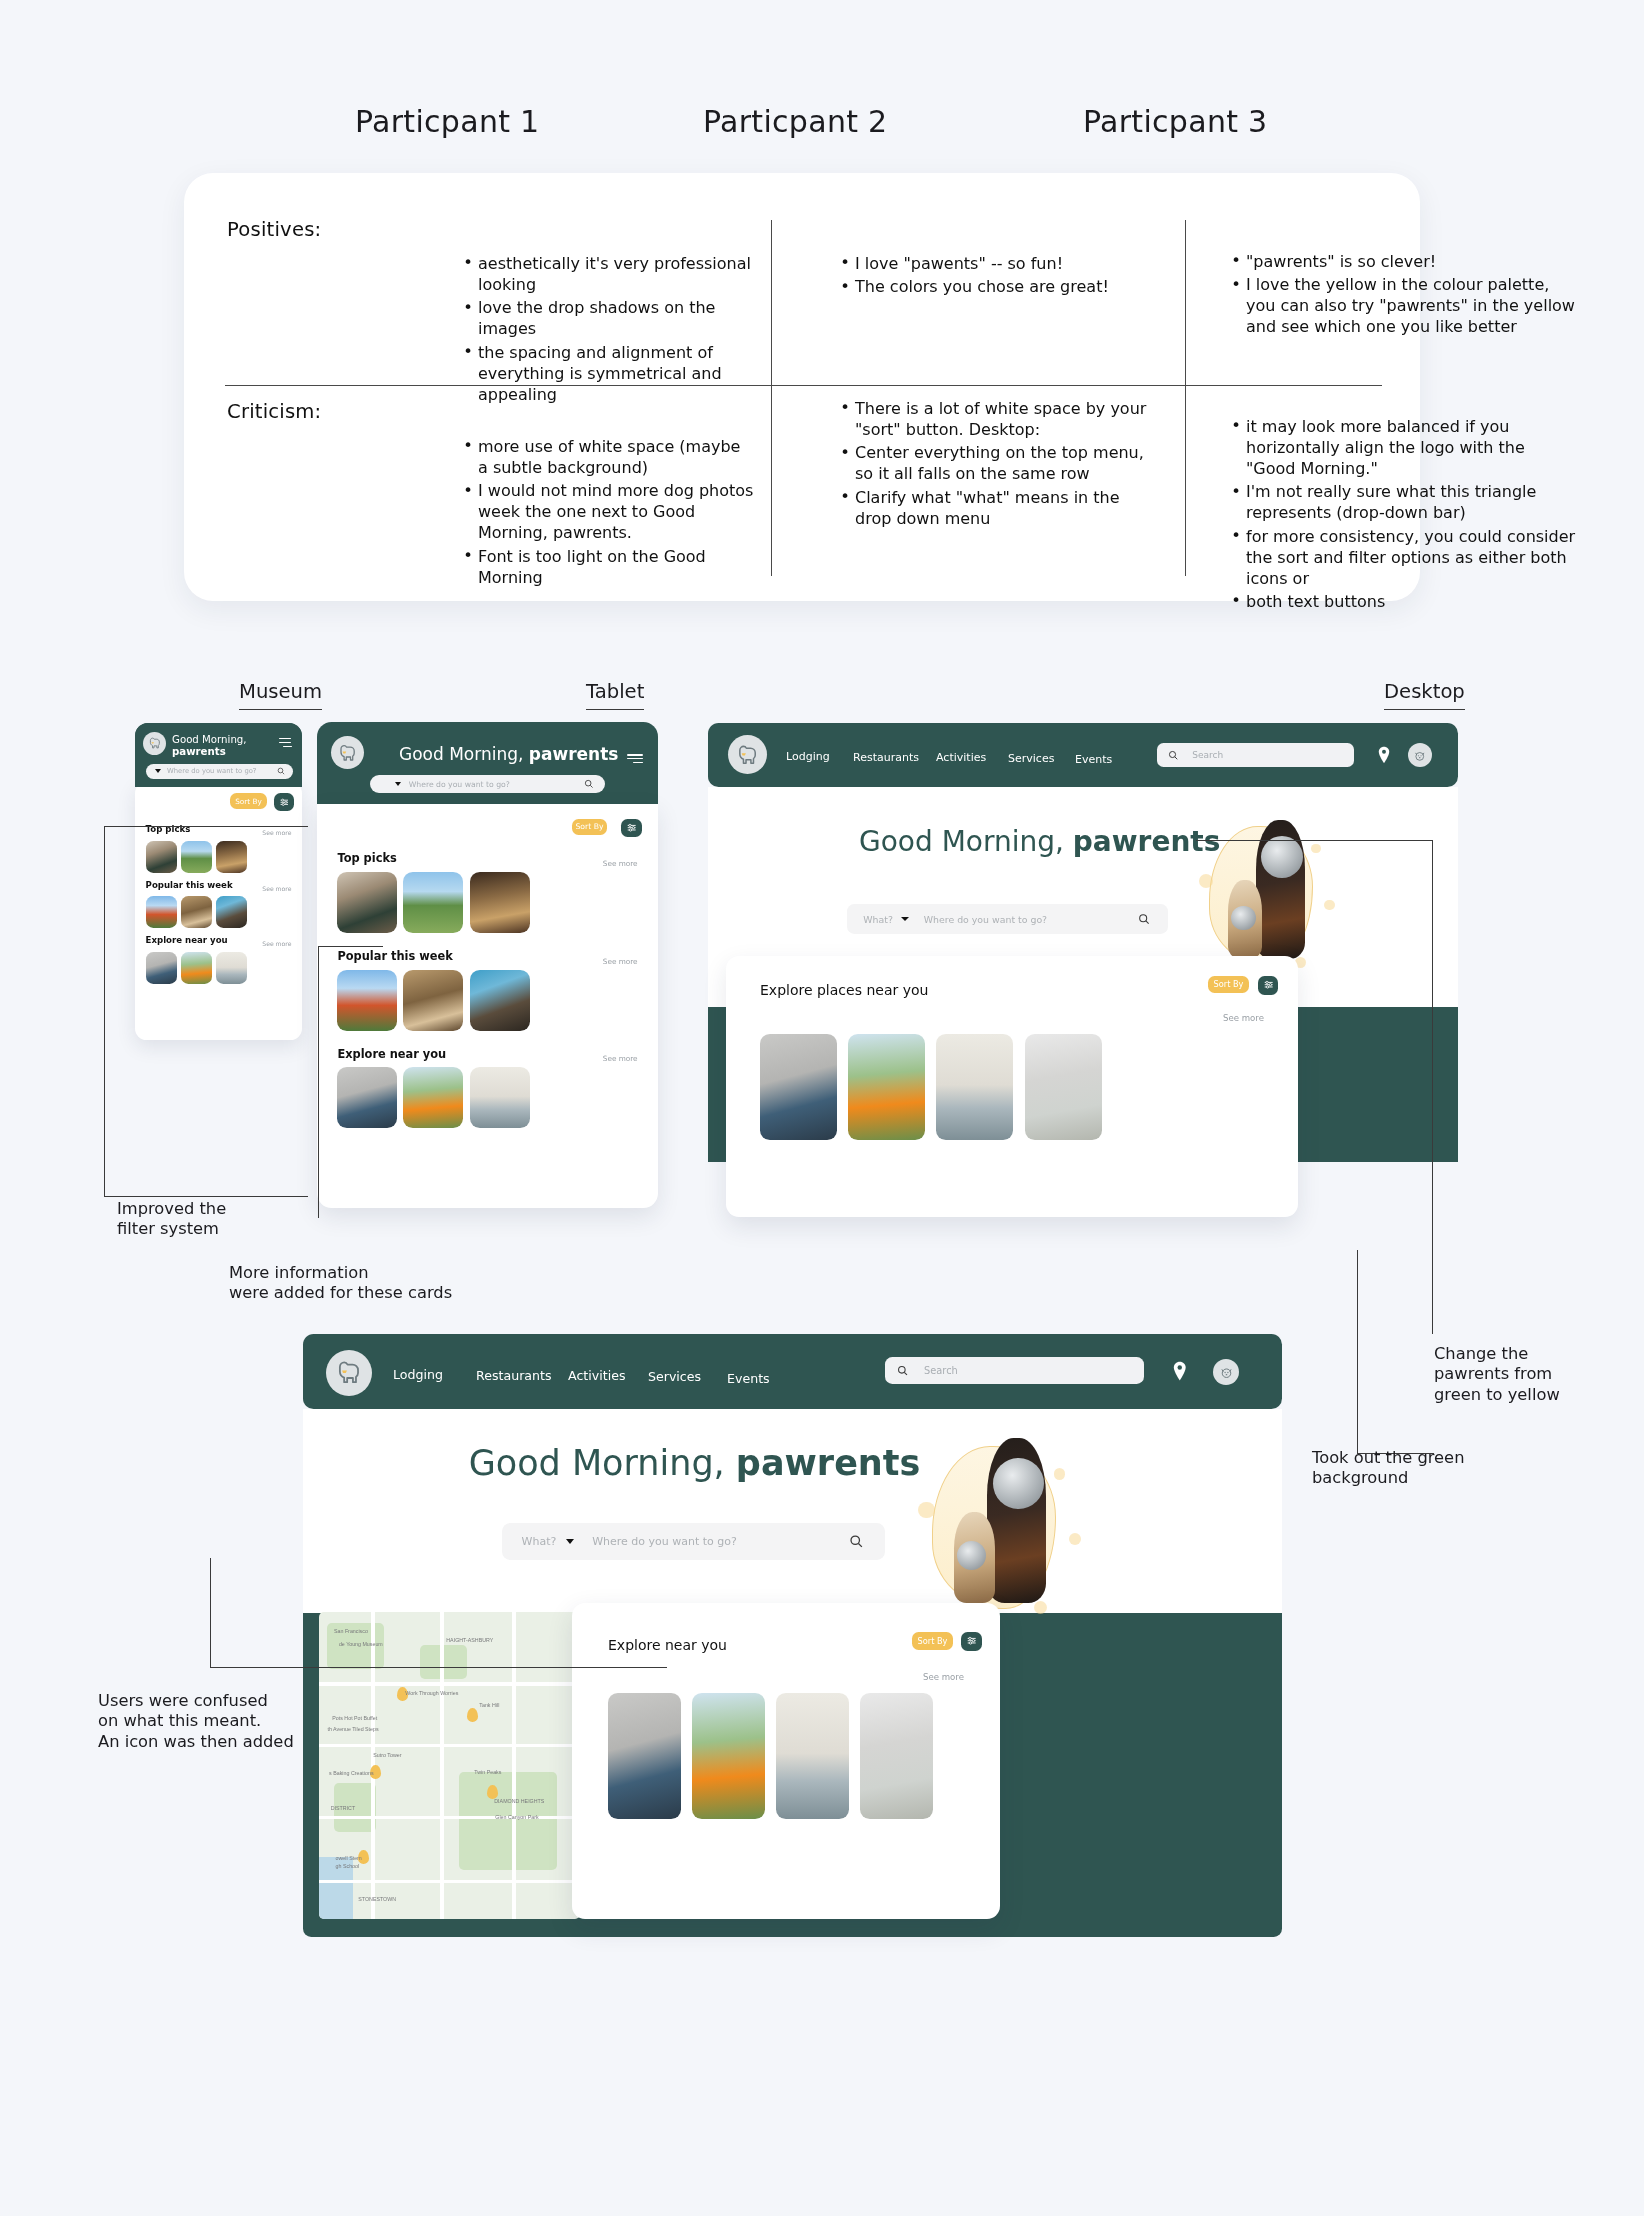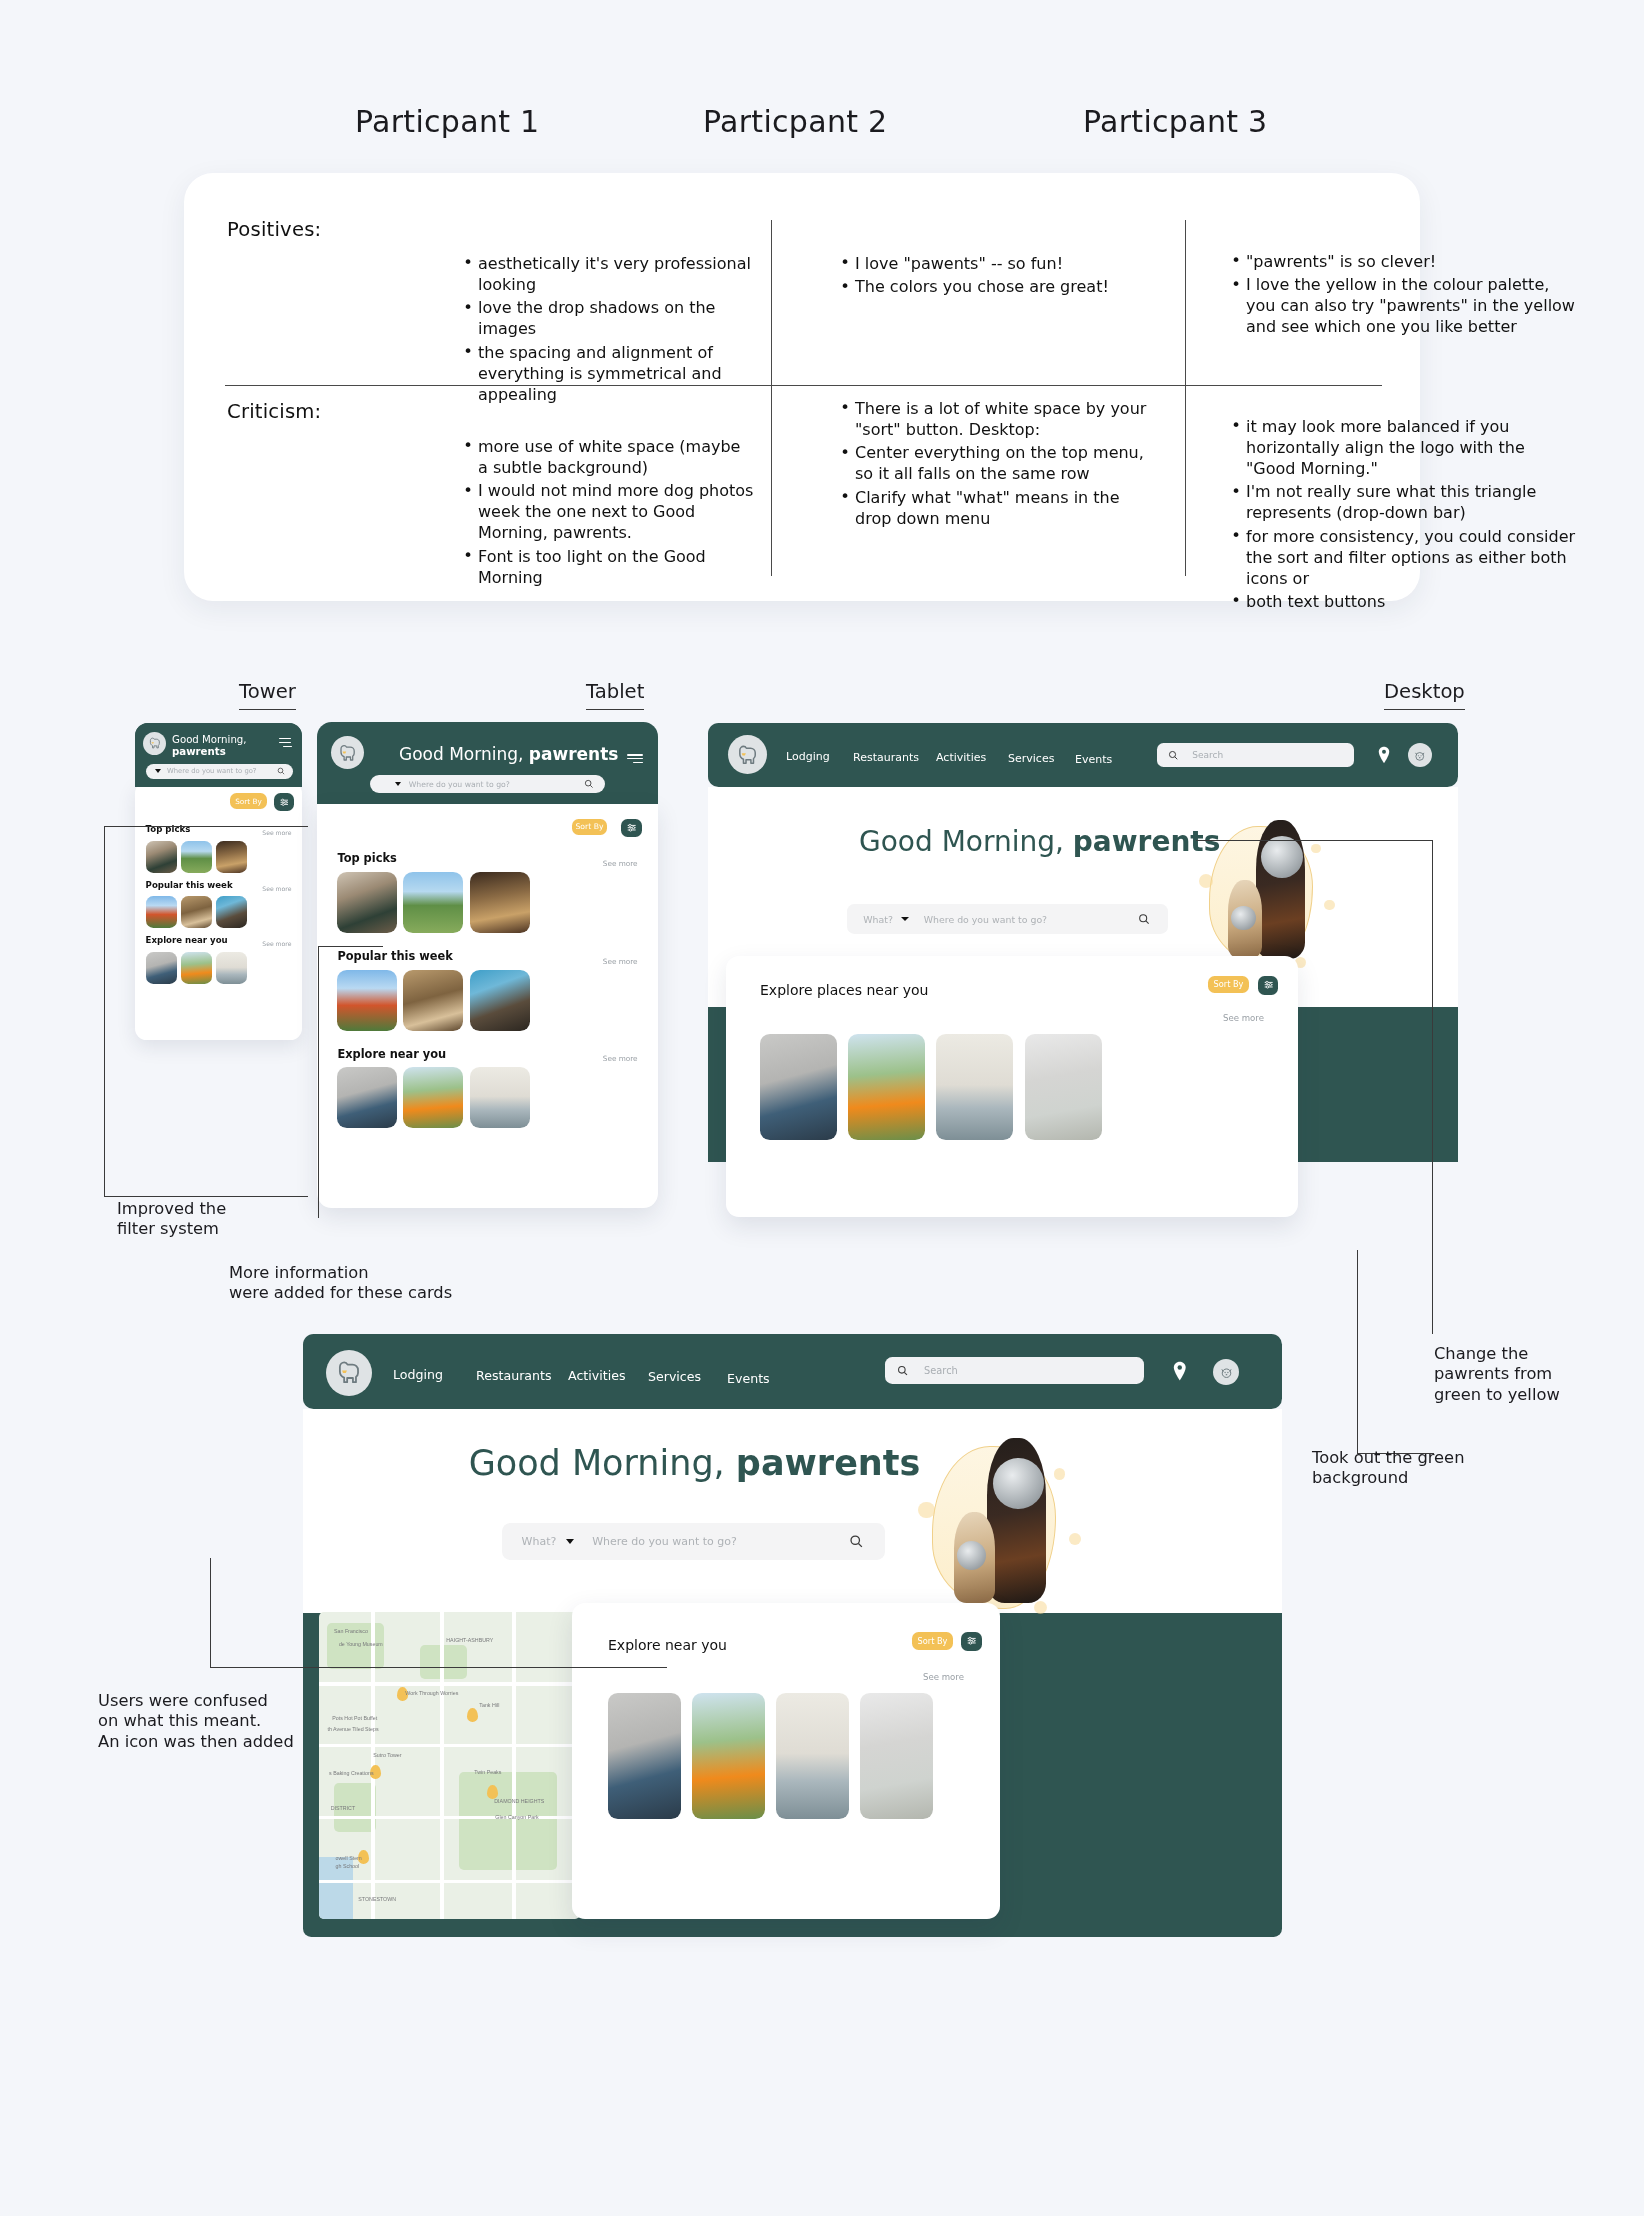--- a/index.html
+++ b/index.html
@@ -185,21 +185,21 @@
       <li>Clarify what "what" means in the drop down menu</li>
     </ul>
     <ul class="fb-list c3-crit">
       <li>it may look more balanced if you horizontally align the logo with the "Good Morning."</li>
       <li>I'm not really sure what this triangle represents (drop-down bar)</li>
       <li>for more consistency, you could consider the sort and filter options as either both icons or</li>
       <li>both text buttons</li>
     </ul>
   </div>
 
-  <div class="device-label mobile">Tower</div>
+  <div class="device-label mobile">Museum</div>
   <div class="device-label tablet">Tablet</div>
   <div class="device-label desktop">Desktop</div>
 
   <div class="mock" style="left:135px; top:723px; width:167px; height:245px;">
     <div class="navbar" style="position:absolute;left:0;top:0;width:167px;height:64px;border-radius:13px 13px 0 0;">
       <div class="logo-circle" style="position:absolute;left:8.2px;top:9px;width:23px;height:23px;">
         <svg width="16.3" height="16.3" viewBox="0 0 24 24" aria-hidden="true">
           <path d="M5 8c0-2 1.6-3.4 3.2-3.4 1.3 0 2 .8 2.4 1.6h3.6c2.2 0 4 1.7 4 3.9v2.2c0 1.2-.6 2.2-1.5 2.9V19h-2.2v-3h-4.2v3H8.1v-3.3C6.3 14.9 5 13.2 5 11.2V8z" fill="none" stroke="#6e7b80" stroke-width="1.3" stroke-linejoin="round"></path>
           <path d="M6.6 10.6h3.6l-.9 1.8H7.3z" fill="#f3c156"></path>
           <circle cx="7.3" cy="8.2" r=".8" fill="#6e7b80"></circle>

